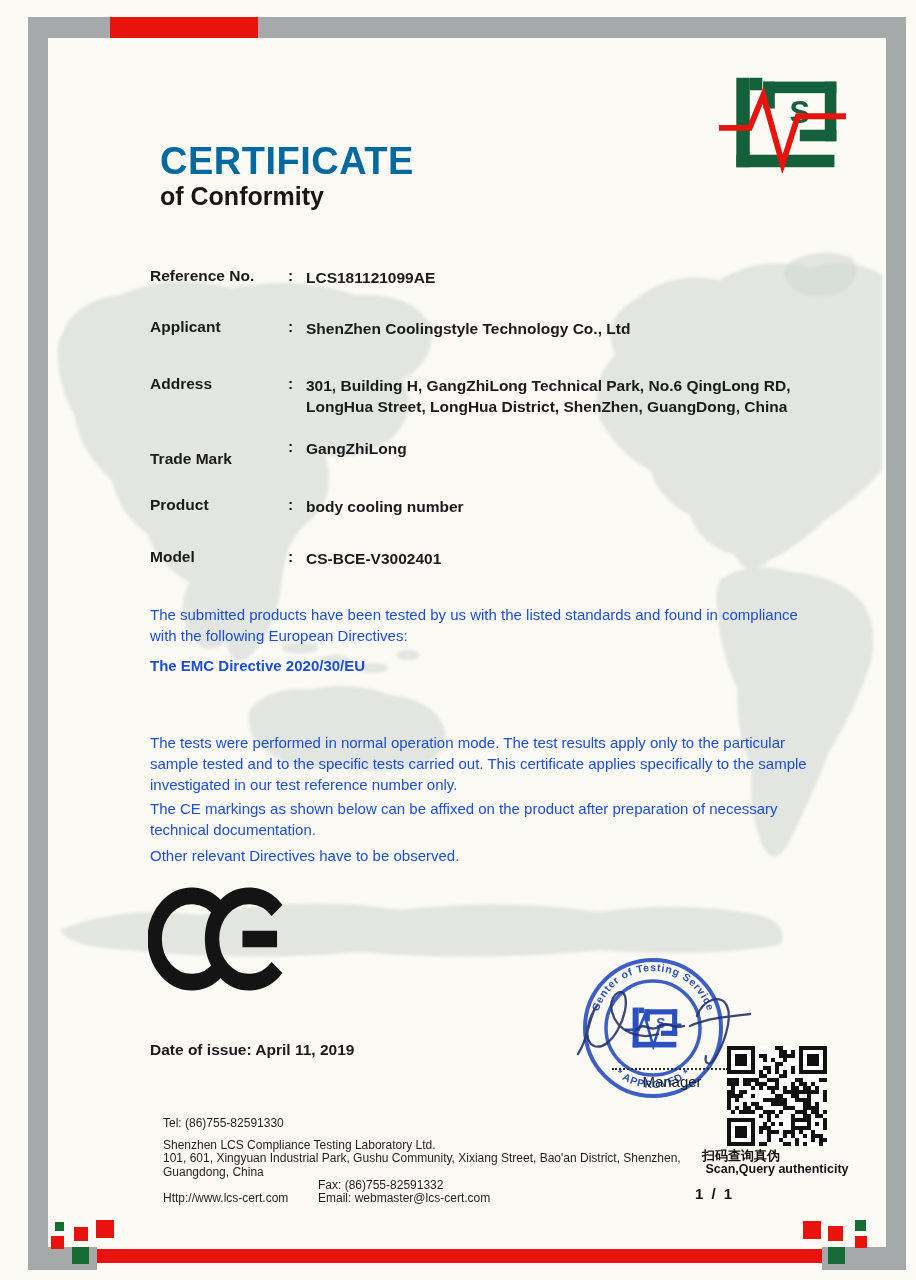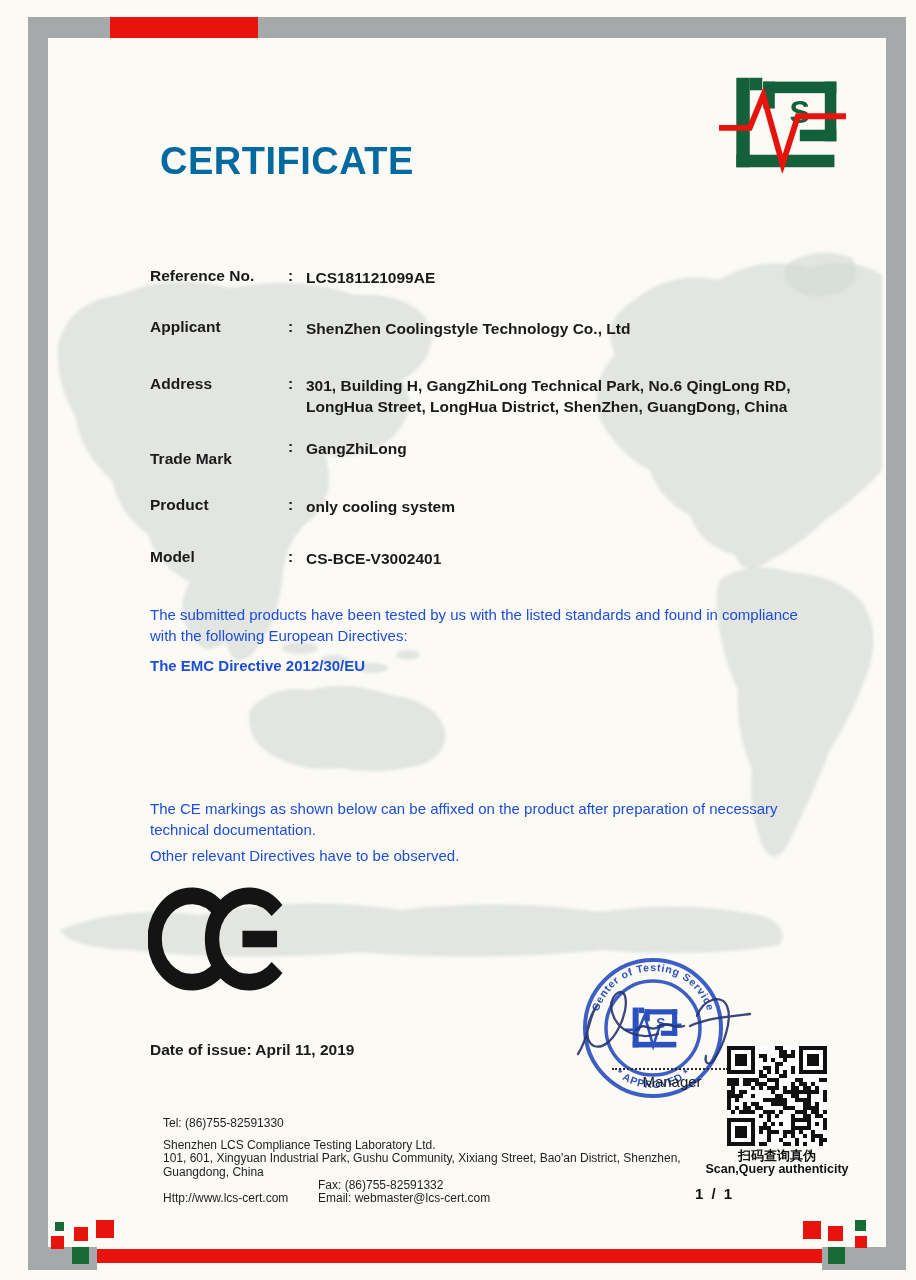--- a/index.html
+++ b/index.html
@@ -23,21 +23,21 @@
   .para{position:absolute;left:150px;width:680px;font-size:15px;color:#1d4ed8;line-height:21px;white-space:pre-line;}
   .para.bold{font-weight:bold;}
   .date{position:absolute;left:150px;font-size:15.5px;font-weight:bold;color:#1a1a1a;}
   
   .stamp-text{font-size:10.5px;font-weight:bold;letter-spacing:.8px;fill:#2b50c0;}
   .logo-top{color:#14603a;--pulse-color:#e8130d;}
   .logo-stamp{color:#2b50c0;--pulse-color:#2b50c0;}
   .dotted{position:absolute;left:612px;top:1062px;width:116px;height:6px;border-bottom:2px dotted #2a2a2a;}
   .manager{position:absolute;left:622px;top:1073px;width:100px;text-align:center;font-size:15px;color:#1c1c1c;}
   
-  .qr-caption-zh{position:absolute;left:702px;top:1147px;width:150px;text-align:center;font-size:13px;font-weight:bold;color:#111;}
+  .qr-caption-zh{position:absolute;left:702px;top:1147px;width:150px;font-size:13px;font-weight:bold;color:#111;}
   .qr-caption-en{position:absolute;left:687px;top:1162px;width:180px;text-align:center;font-size:12.5px;font-weight:bold;color:#111;}
   
   .foot{position:absolute;left:163px;font-size:12px;color:#1f1f1f;line-height:13.5px;}
   .pageno{position:absolute;left:695px;top:1185px;font-size:15px;font-weight:bold;letter-spacing:2px;color:#111;}
 </style>
 </head>
 <body>
 
 <div class="page">
 
@@ -91,20 +91,21 @@
   <div class="sq red" style="left:828px;top:1226px;width:15px;height:15px;"></div>
   <div class="sq green-sq" style="left:855px;top:1220px;width:11px;height:11px;"></div>
   <div class="sq red" style="left:855px;top:1236px;width:12px;height:12px;"></div>
   <div class="sq green-sq" style="left:828px;top:1247px;width:17px;height:17px;"></div>
 
   <svg class="abs logo-top" style="left:716px;top:72px;" width="132" height="101" viewBox="0 0 135 105">
     <use href="#lcs-sym"></use>
   </svg>
 
   <div class="abs title" style="left:160px;top:140px;">CERTIFICATE</div>
+  <div class="abs subtitle" style="left:160px;top:182px;">of Conformity</div>
 
   <div>
     <span class="f-label" style="top:267px;">Reference No.</span>
     <span class="f-colon" style="top:267px;">:</span>
     <span class="f-value" style="top:267px;">LCS181121099AE</span>
   </div>
   <div>
     <span class="f-label" style="top:318px;">Applicant</span>
     <span class="f-colon" style="top:318px;">:</span>
     <span class="f-value" style="top:318px;">ShenZhen Coolingstyle Technology Co., Ltd</span>
@@ -116,31 +117,34 @@
 LongHua Street, LongHua District, ShenZhen, GuangDong, China</span>
   </div>
   <div>
     <span class="f-label" style="top:450px;">Trade Mark</span>
     <span class="f-colon" style="top:438px;">:</span>
     <span class="f-value" style="top:438px;">GangZhiLong</span>
   </div>
   <div>
     <span class="f-label" style="top:496px;">Product</span>
     <span class="f-colon" style="top:496px;">:</span>
-    <span class="f-value" style="top:496px;">only cooling system</span>
+    <span class="f-value" style="top:496px;">body cooling number</span>
   </div>
   <div>
     <span class="f-label" style="top:548px;">Model</span>
     <span class="f-colon" style="top:548px;">:</span>
     <span class="f-value" style="top:548px;">CS-BCE-V3002401</span>
   </div>
 
   <div class="para" style="top:604px;">The submitted products have been tested by us with the listed standards and found in compliance
 with the following European Directives:</div>
-  <div class="para bold" style="top:655px;">The EMC Directive 2012/30/EU</div>
+  <div class="para bold" style="top:655px;">The EMC Directive 2020/30/EU</div>
+  <div class="para" style="top:732px;">The tests were performed in normal operation mode. The test results apply only to the particular
+sample tested and to the specific tests carried out. This certificate applies specifically to the sample
+investigated in our test reference number only.</div>
   <div class="para" style="top:798px;">The CE markings as shown below can be affixed on the product after preparation of necessary
 technical documentation.</div>
   <div class="para" style="top:845px;">Other relevant Directives have to be observed.</div>
 
   <svg class="abs" style="left:148px;top:885px;" width="140" height="108" viewBox="0 0 166 110" preserveAspectRatio="none">
     <g fill="none" stroke="#141414" stroke-width="17">
       <path d="M 85 26 A 44 44 0 1 0 85 84"></path>
       <path d="M 153 26 A 44 44 0 1 0 153 84"></path>
       <path d="M 112 55 L 153 55"></path>
     </g>

